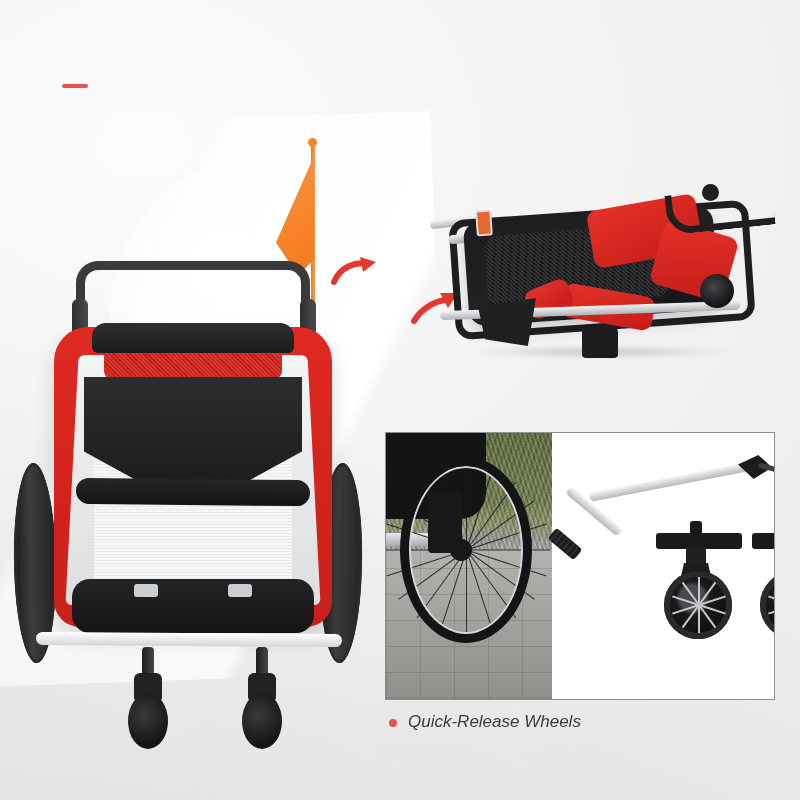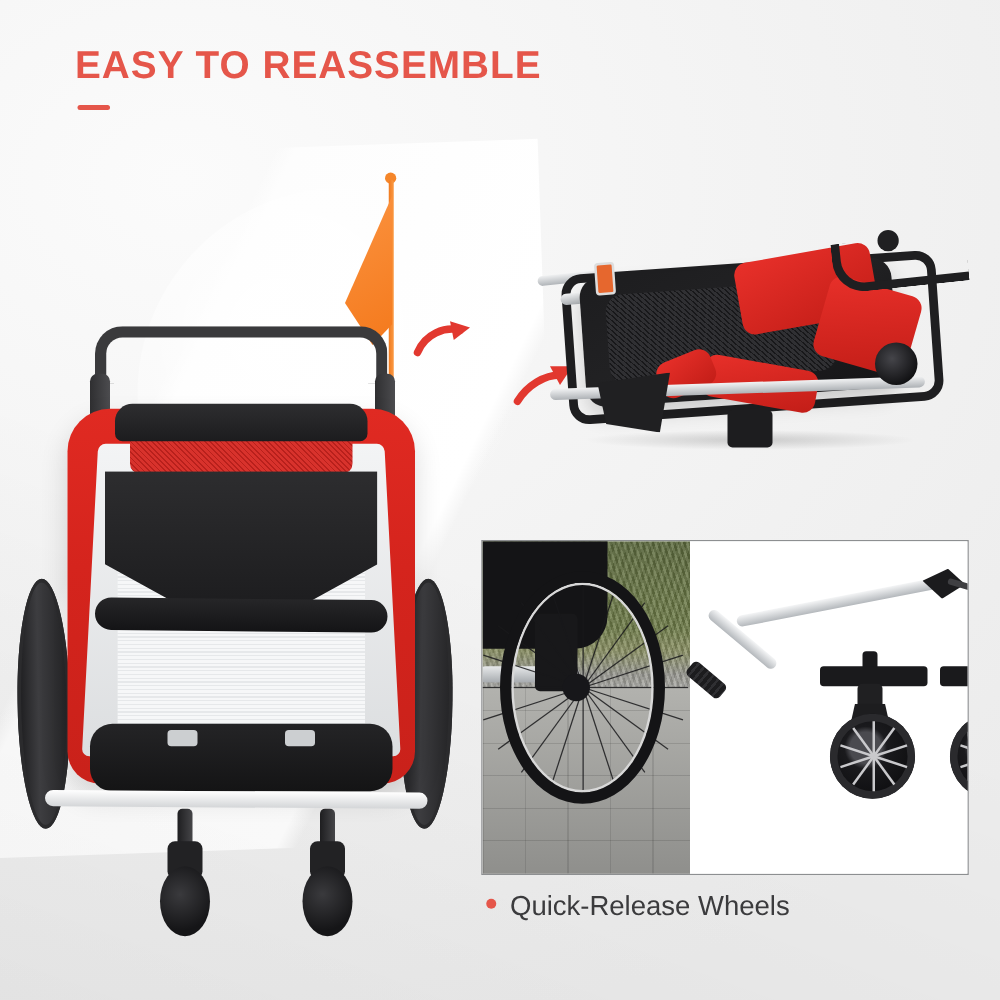--- a/index.html
+++ b/index.html
@@ -230,33 +230,32 @@
   .qr .forkk{position:absolute;left:24px;top:46px;width:40px;height:36px;background:#1d1d1f;
     clip-path:polygon(20% 0%, 80% 0%, 100% 100%, 0% 100%);}
   .qr .tyre2{position:absolute;left:12px;top:54px;width:68px;height:68px;border-radius:50%;
     background:radial-gradient(circle at 42% 40%,#4a4a4f 0 22%,#1a1a1d 30%,#0e0e10 72%);
     box-shadow:inset 0 0 0 6px #2a2a2d;}
   .qr .spok{position:absolute;left:12px;top:54px;width:68px;height:68px;}
   .qr .spok i{position:absolute;left:50%;top:50%;width:2px;height:28px;background:#c9c9cc;transform-origin:top center;}
   .qr.one{left:100px;top:84px;}
   .qr.two{left:196px;top:84px;}
 
-  .caption{position:absolute;left:408px;top:712px;font-size:22px;color:#3b3b3d;}
+  .caption{position:absolute;left:408px;top:712px;font-size:17px;color:#3b3b3d;font-style:italic;}
   .cap-dot{position:absolute;left:389px;top:719px;width:8px;height:8px;border-radius:50%;background:#e5564a;}
 </style>
 </head>
 <body>
 
 <div id="stage">
 
   <div class="bg-sweep"></div>
   <div class="bg-arc"></div>
   <div class="bg-vig"></div>
 
-  <div class="title">EASY TO REASSEMBLE</div>
   <div class="title-rule"></div>
 
   <div class="flag-wrap">
     <div class="flag-knob"></div>
     <div class="flag-pole"></div>
     <div class="flag-cloth"></div>
   </div>
 
   <div class="arrow" style="left:330px;top:255px;">
     <svg width="52" height="34" viewBox="0 0 52 34">

